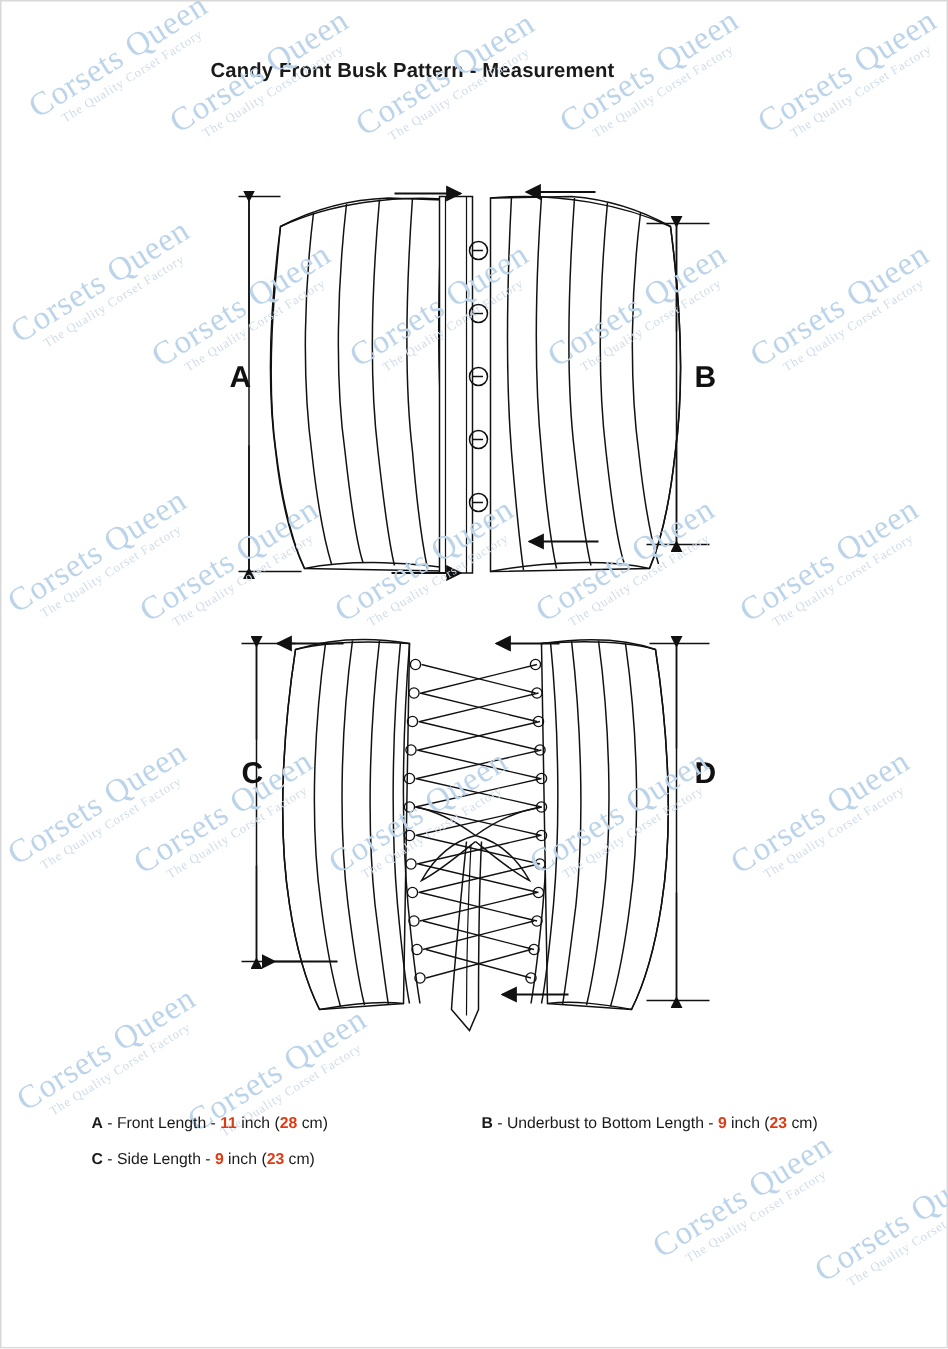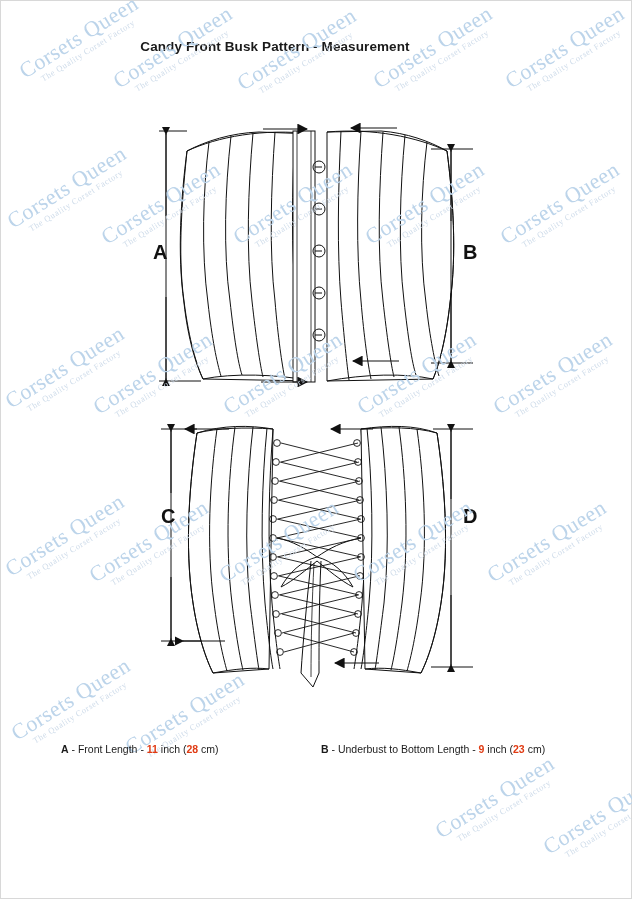--- a/index.html
+++ b/index.html
@@ -404,16 +404,19 @@
   <div class="legend">
     <div class="legend-row">
       <div class="legend-cell">
         <span class="key">A</span><span> - Front Length - </span><span class="num">11</span><span> inch (</span><span class="num">28</span><span> cm)</span>
       </div>
       <div class="legend-cell">
         <span class="key">B</span><span> - Underbust to Bottom Length - </span><span class="num">9</span><span> inch (</span><span class="num">23</span><span> cm)</span>
       </div>
     </div>
     <div class="legend-row">
+      <div class="legend-cell">
+        <span class="key">C</span><span> - Side Length - </span><span class="num">9</span><span> inch (</span><span class="num">23</span><span> cm)</span>
+      </div>
     </div>
   </div>
 
 </div>
 
 </body></html>

